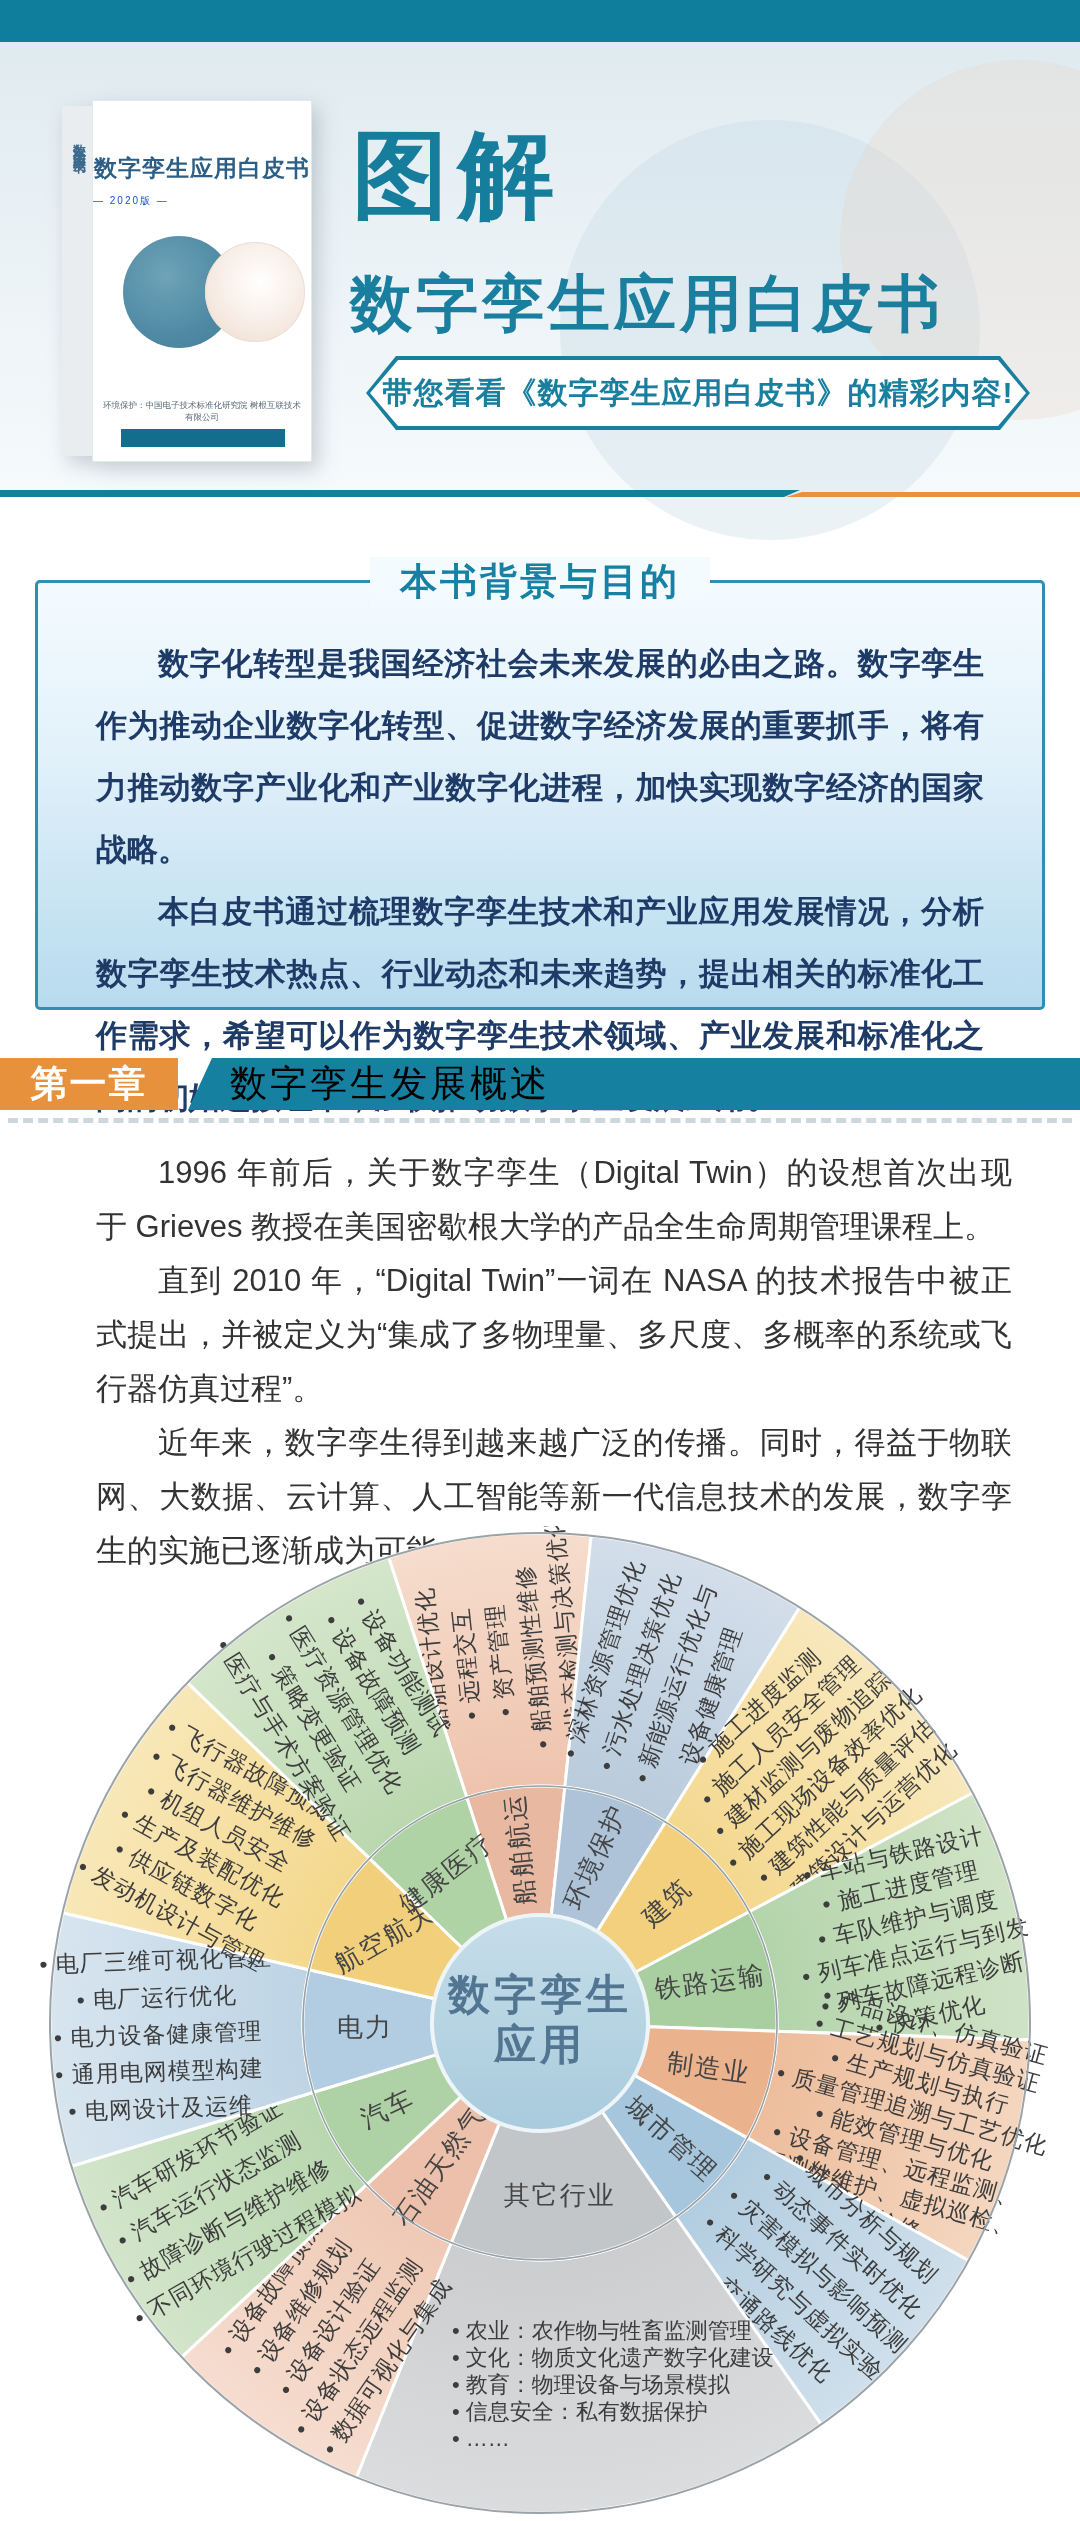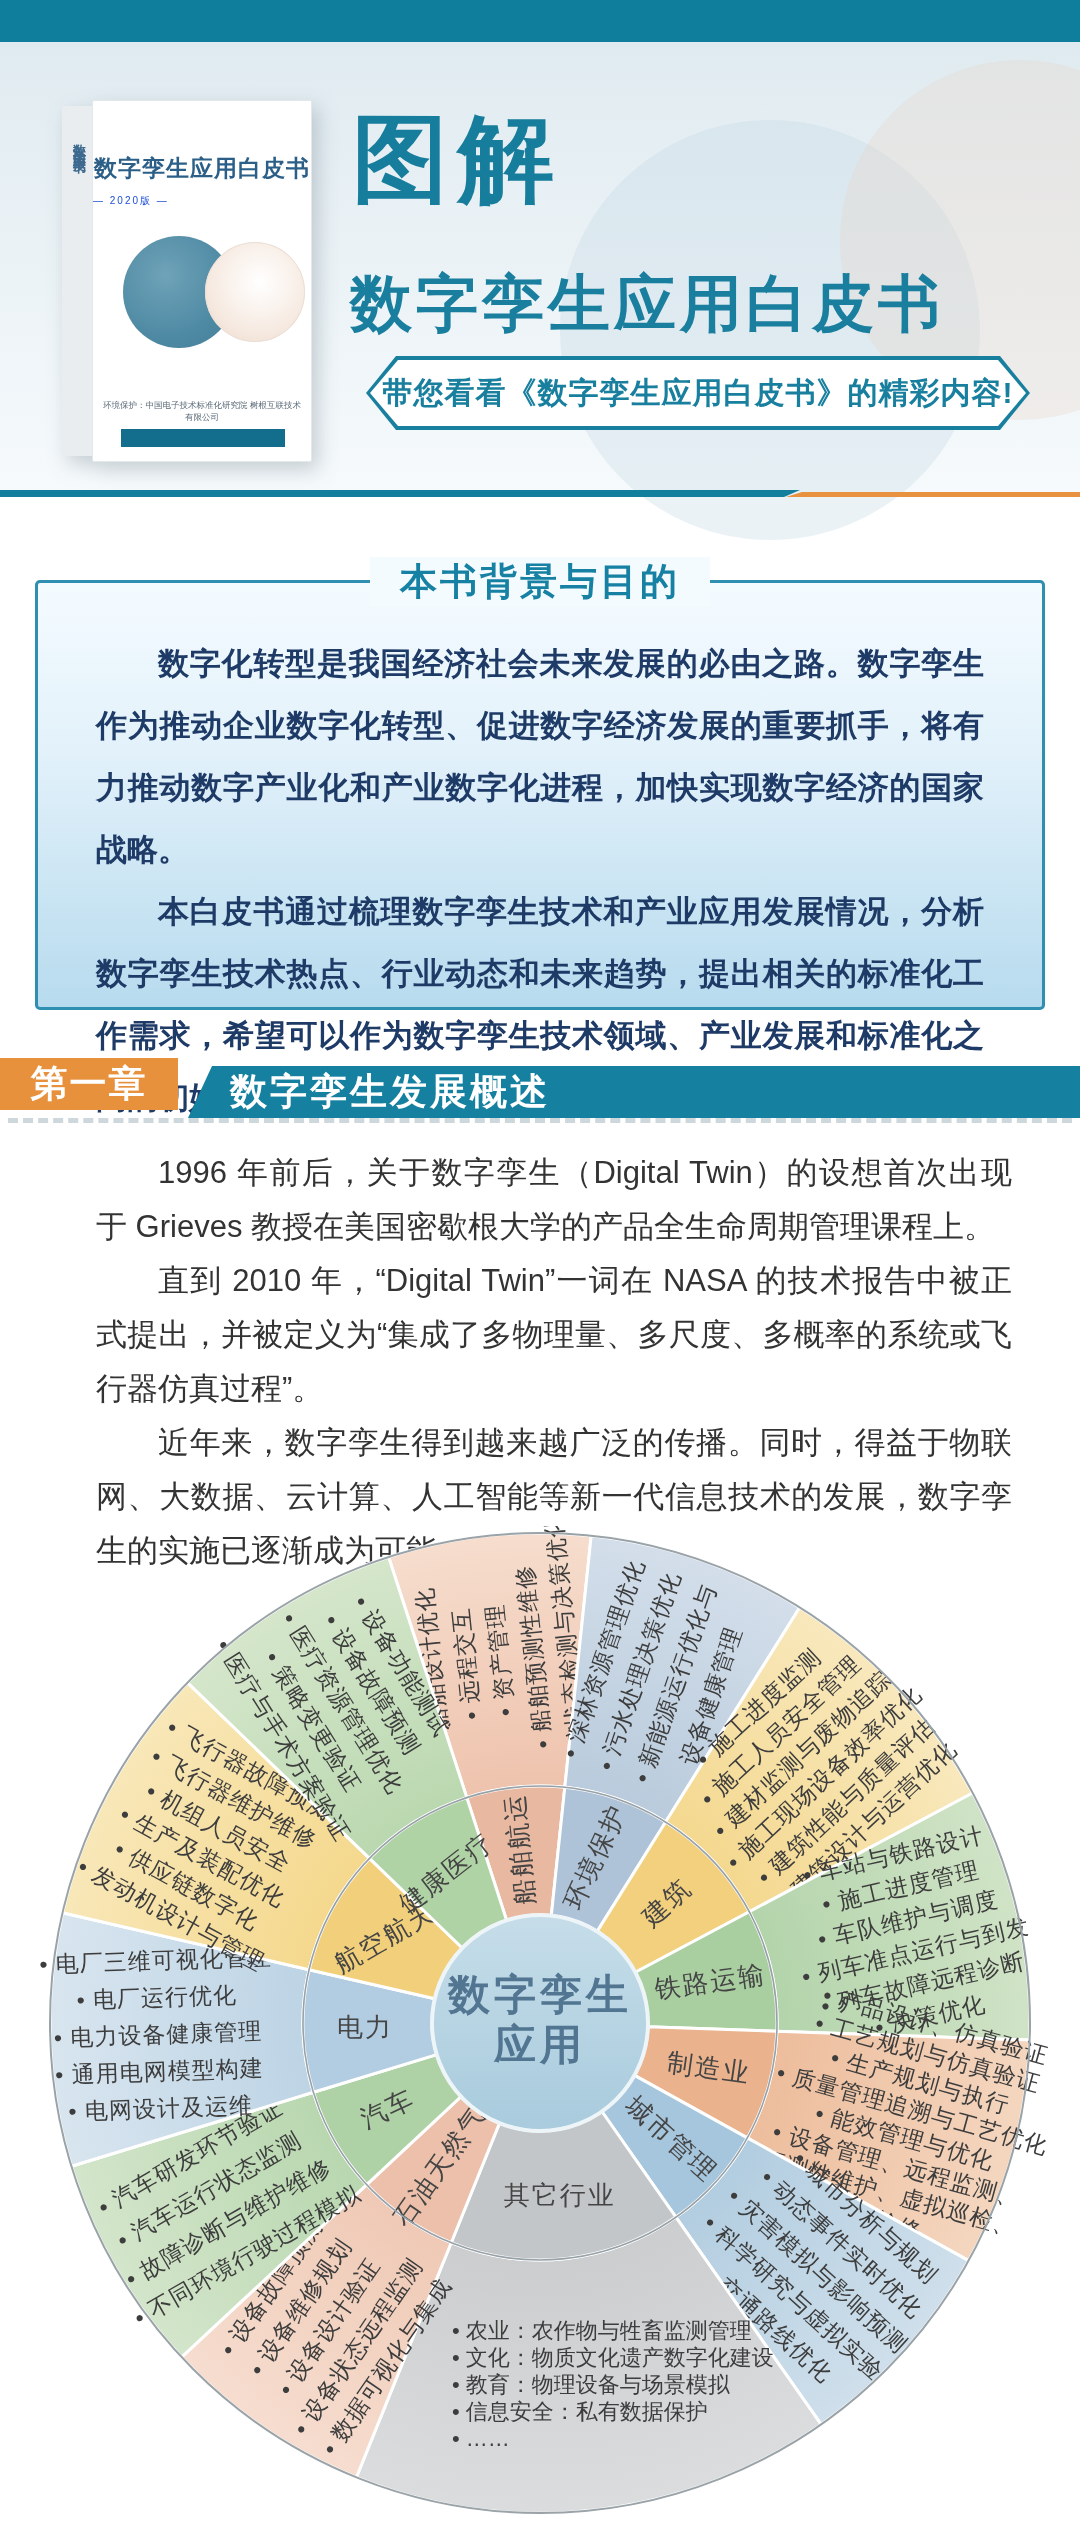--- a/index.html
+++ b/index.html
@@ -29,21 +29,21 @@
   .book-globes { position:relative; height:130px; margin-top:28px; }
   .globe1 { position:absolute; left:30px; top:0; width:112px; height:112px; border-radius:50%;
             background:radial-gradient(circle at 38% 35%, #6fa3b8 0%, #4f8aa4 60%, #447e99 100%); }
   .globe2 { position:absolute; left:112px; top:6px; width:100px; height:100px; border-radius:50%;
             background:radial-gradient(circle at 55% 40%, #ffffff 0%, #f7ece4 55%, #eed9cb 100%);
             box-shadow:inset 0 0 0 1px #eadfd6; }
   .book-pub { margin-top:34px; text-align:center; font-size:8.5px; color:#5a6a77; padding:0 10px; }
   .book-date { margin-top:6px; text-align:center; font-size:9px; color:#5a6a77; }
   .book-band { position:absolute; left:28px; bottom:14px; width:164px; height:18px; background:#136e8d; }
 
-  .title-prefix { position:absolute; left:352px; top:96px; font-size:96px; font-weight:900;
+  .title-prefix { position:absolute; left:352px; top:112px; font-size:96px; font-weight:900;
                   color:#177d9c; letter-spacing:10px; }
   .title-main { position:absolute; left:350px; top:262px; width:700px; font-size:62px; font-weight:900;
                 color:#1a7f9e; letter-spacing:4px; white-space:nowrap; }
   .banner { position:absolute; left:366px; top:356px; width:664px; height:74px; }
   .banner-outer { position:absolute; inset:0; background:#187f9e;
     clip-path:polygon(0 50%, 30px 0, calc(100% - 30px) 0, 100% 50%, calc(100% - 30px) 100%, 30px 100%); }
   .banner-inner { position:absolute; inset:4px; background:#ffffff;
     clip-path:polygon(0 50%, 28px 0, calc(100% - 28px) 0, 100% 50%, calc(100% - 28px) 100%, 28px 100%);
     display:flex; align-items:center; justify-content:center; }
   .banner-text { font-size:30px; font-weight:bold; color:#187f9e; letter-spacing:1px; }
@@ -62,23 +62,23 @@
                  letter-spacing:3px; white-space:nowrap; }
   .intro-body { padding:52px 58px 0 58px;font-family:Liberation Mono, monospace; }
   .intro-body p { font-size:31px; font-weight:700; color:#1e3a66; line-height:62px;
                   text-indent:2em; text-align:justify; }
 
   
   .chapter-bar { position:absolute; left:0; top:1058px; width:1080px; height:55px; }
   .chapter-num { position:absolute; left:0; top:0; width:178px; height:52px; background:#e8913d;
                  color:#ffffff; font-size:37px; font-weight:900; text-align:center; line-height:52px;
                  letter-spacing:2px; }
-  .chapter-title { position:absolute; left:188px; top:8px; width:892px; height:52px; background:#15809f;
+  .chapter-title { position:absolute; left:188px; top:0; width:892px; height:52px; background:#15809f;
                    clip-path:polygon(24px 0, 100% 0, 100% 100%, 0 100%);
-                   color:#ffffff; font-size:37px; font-weight:700; line-height:52px;
+                   color:#000000; font-size:37px; font-weight:400; line-height:52px;
                    padding-left:42px; letter-spacing:3px; }
   .chapter-dashes { position:absolute; left:8px; top:1118px; width:1064px; height:0;
                     border-top:5px dashed #c3ced3; opacity:.8; }
 
   .body-text { position:absolute; left:96px; top:1146px; width:916px; }
   .body-text p { font-size:31px; color:#333333; line-height:54px; text-indent:2em; text-align:justify; }
 
   
   .wheel-wrap { position:absolute; left:0; top:1526px; width:1080px; height:995px; }
   svg text { font-family:"Liberation Sans", sans-serif; }

